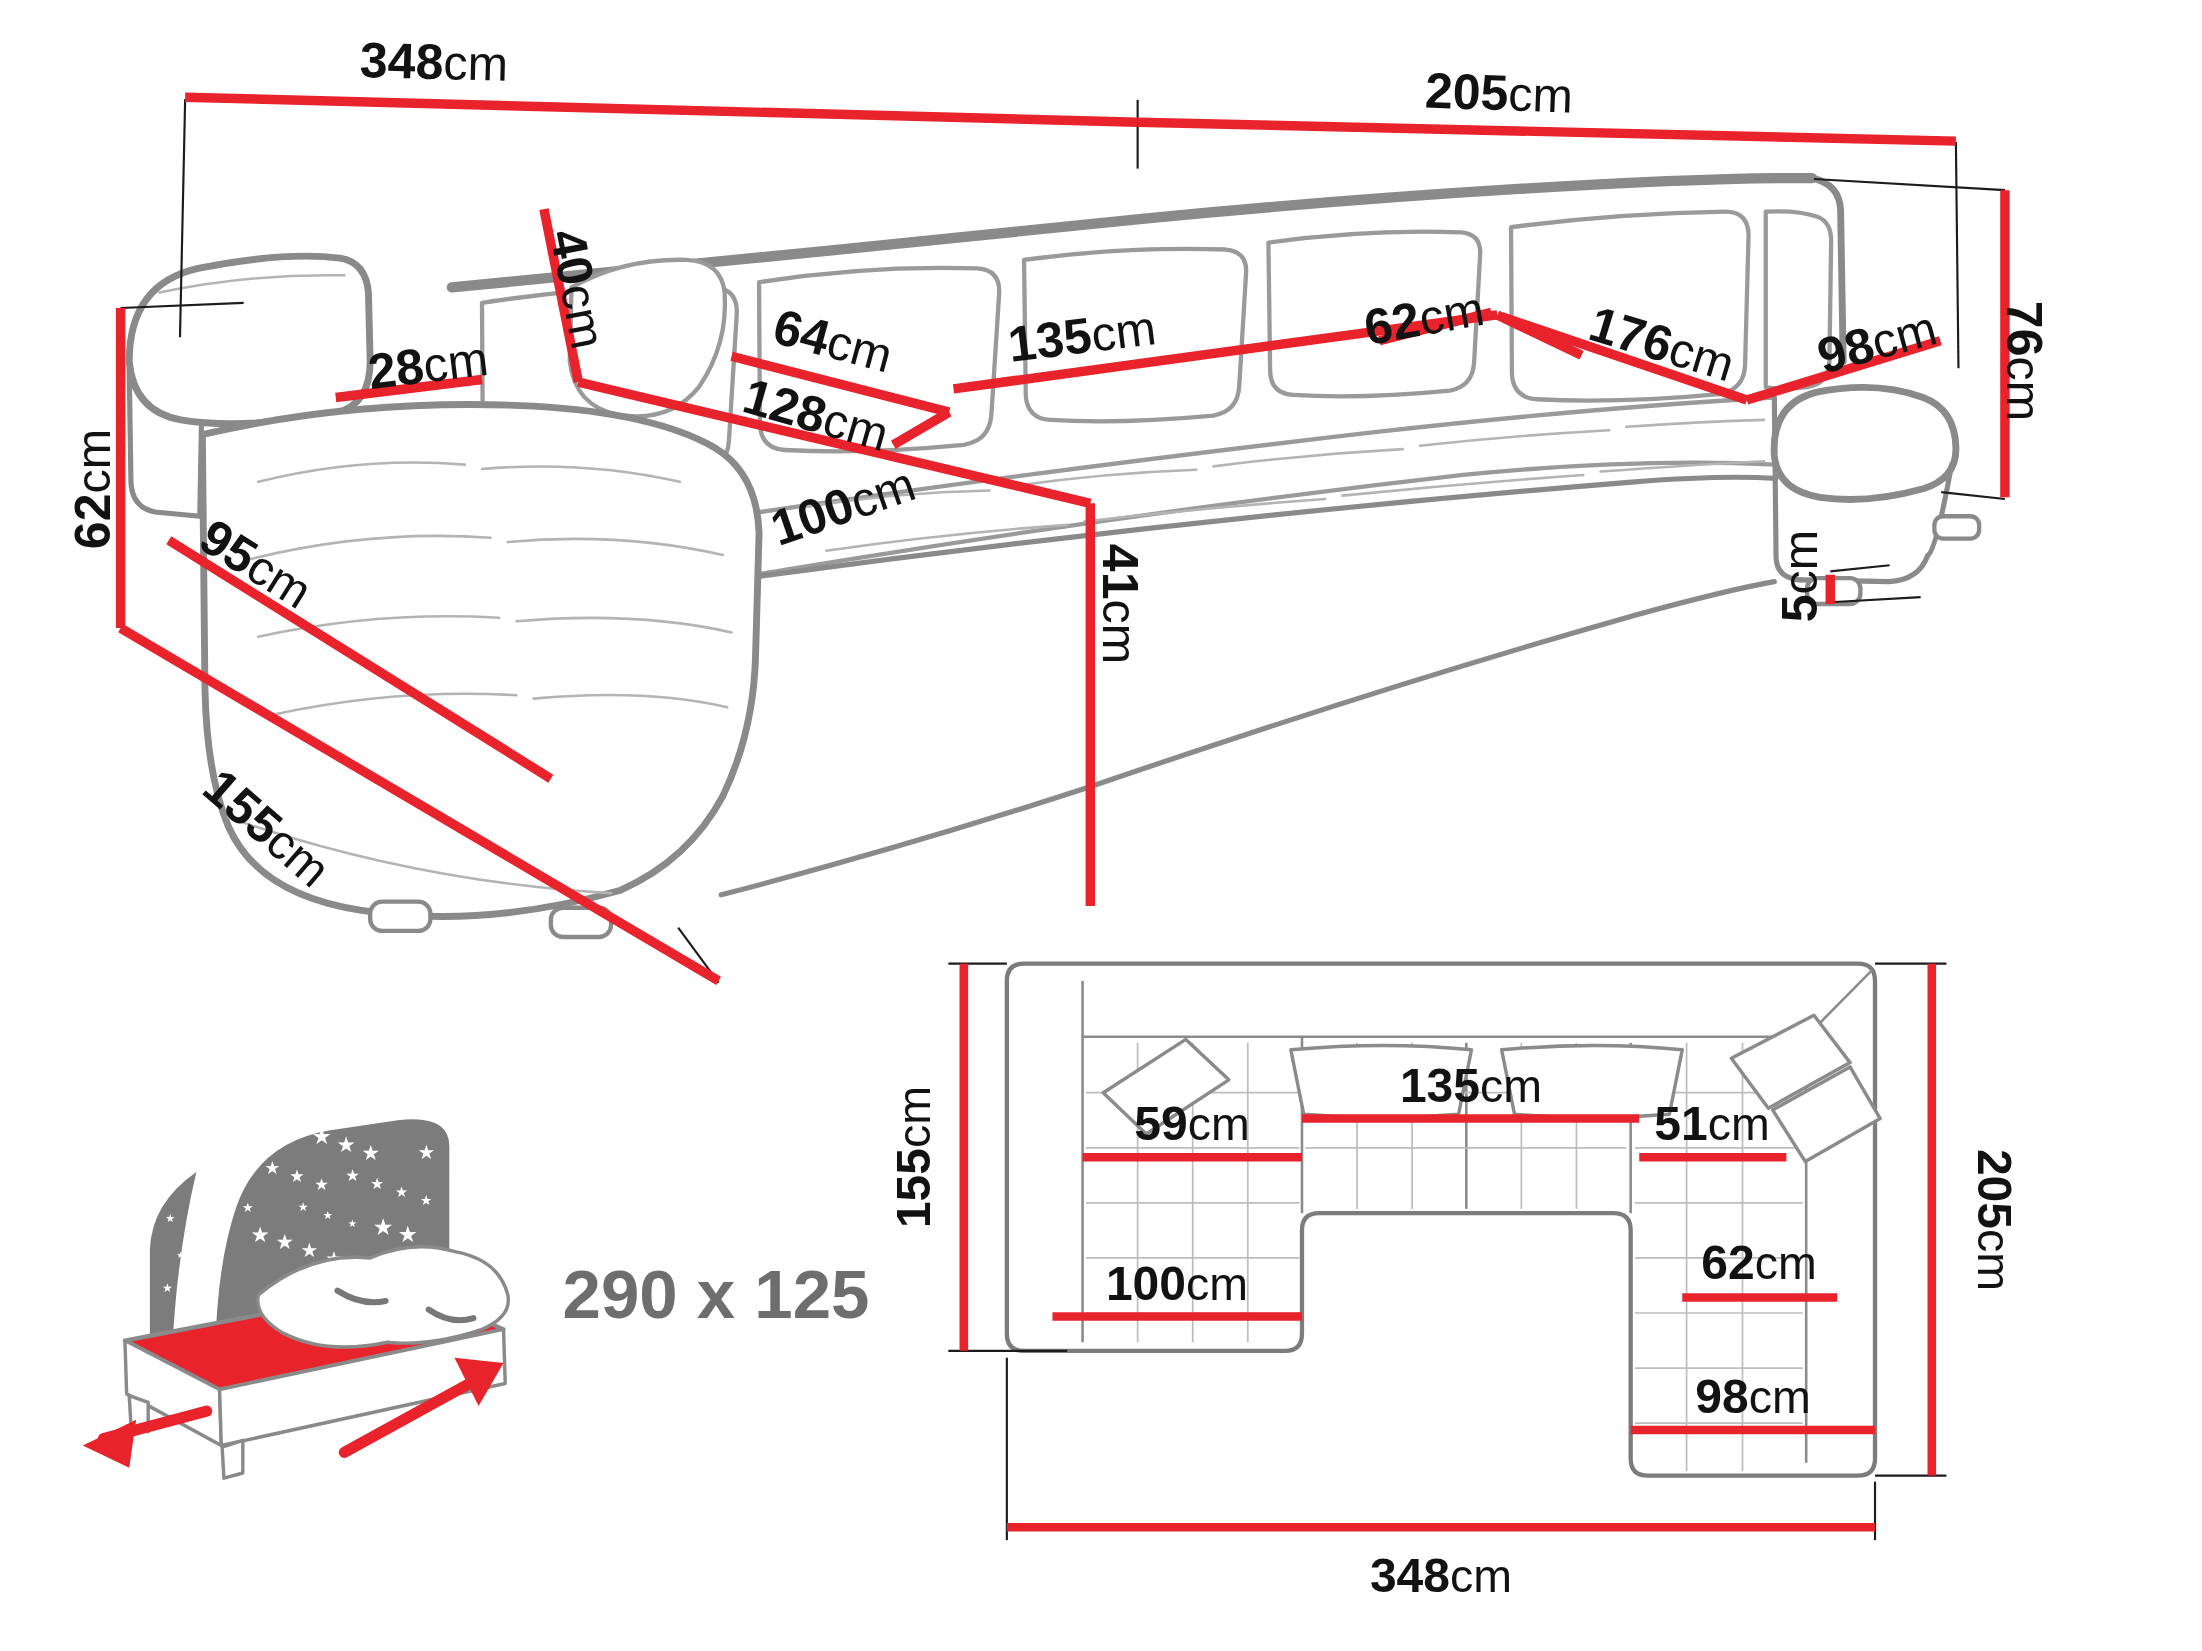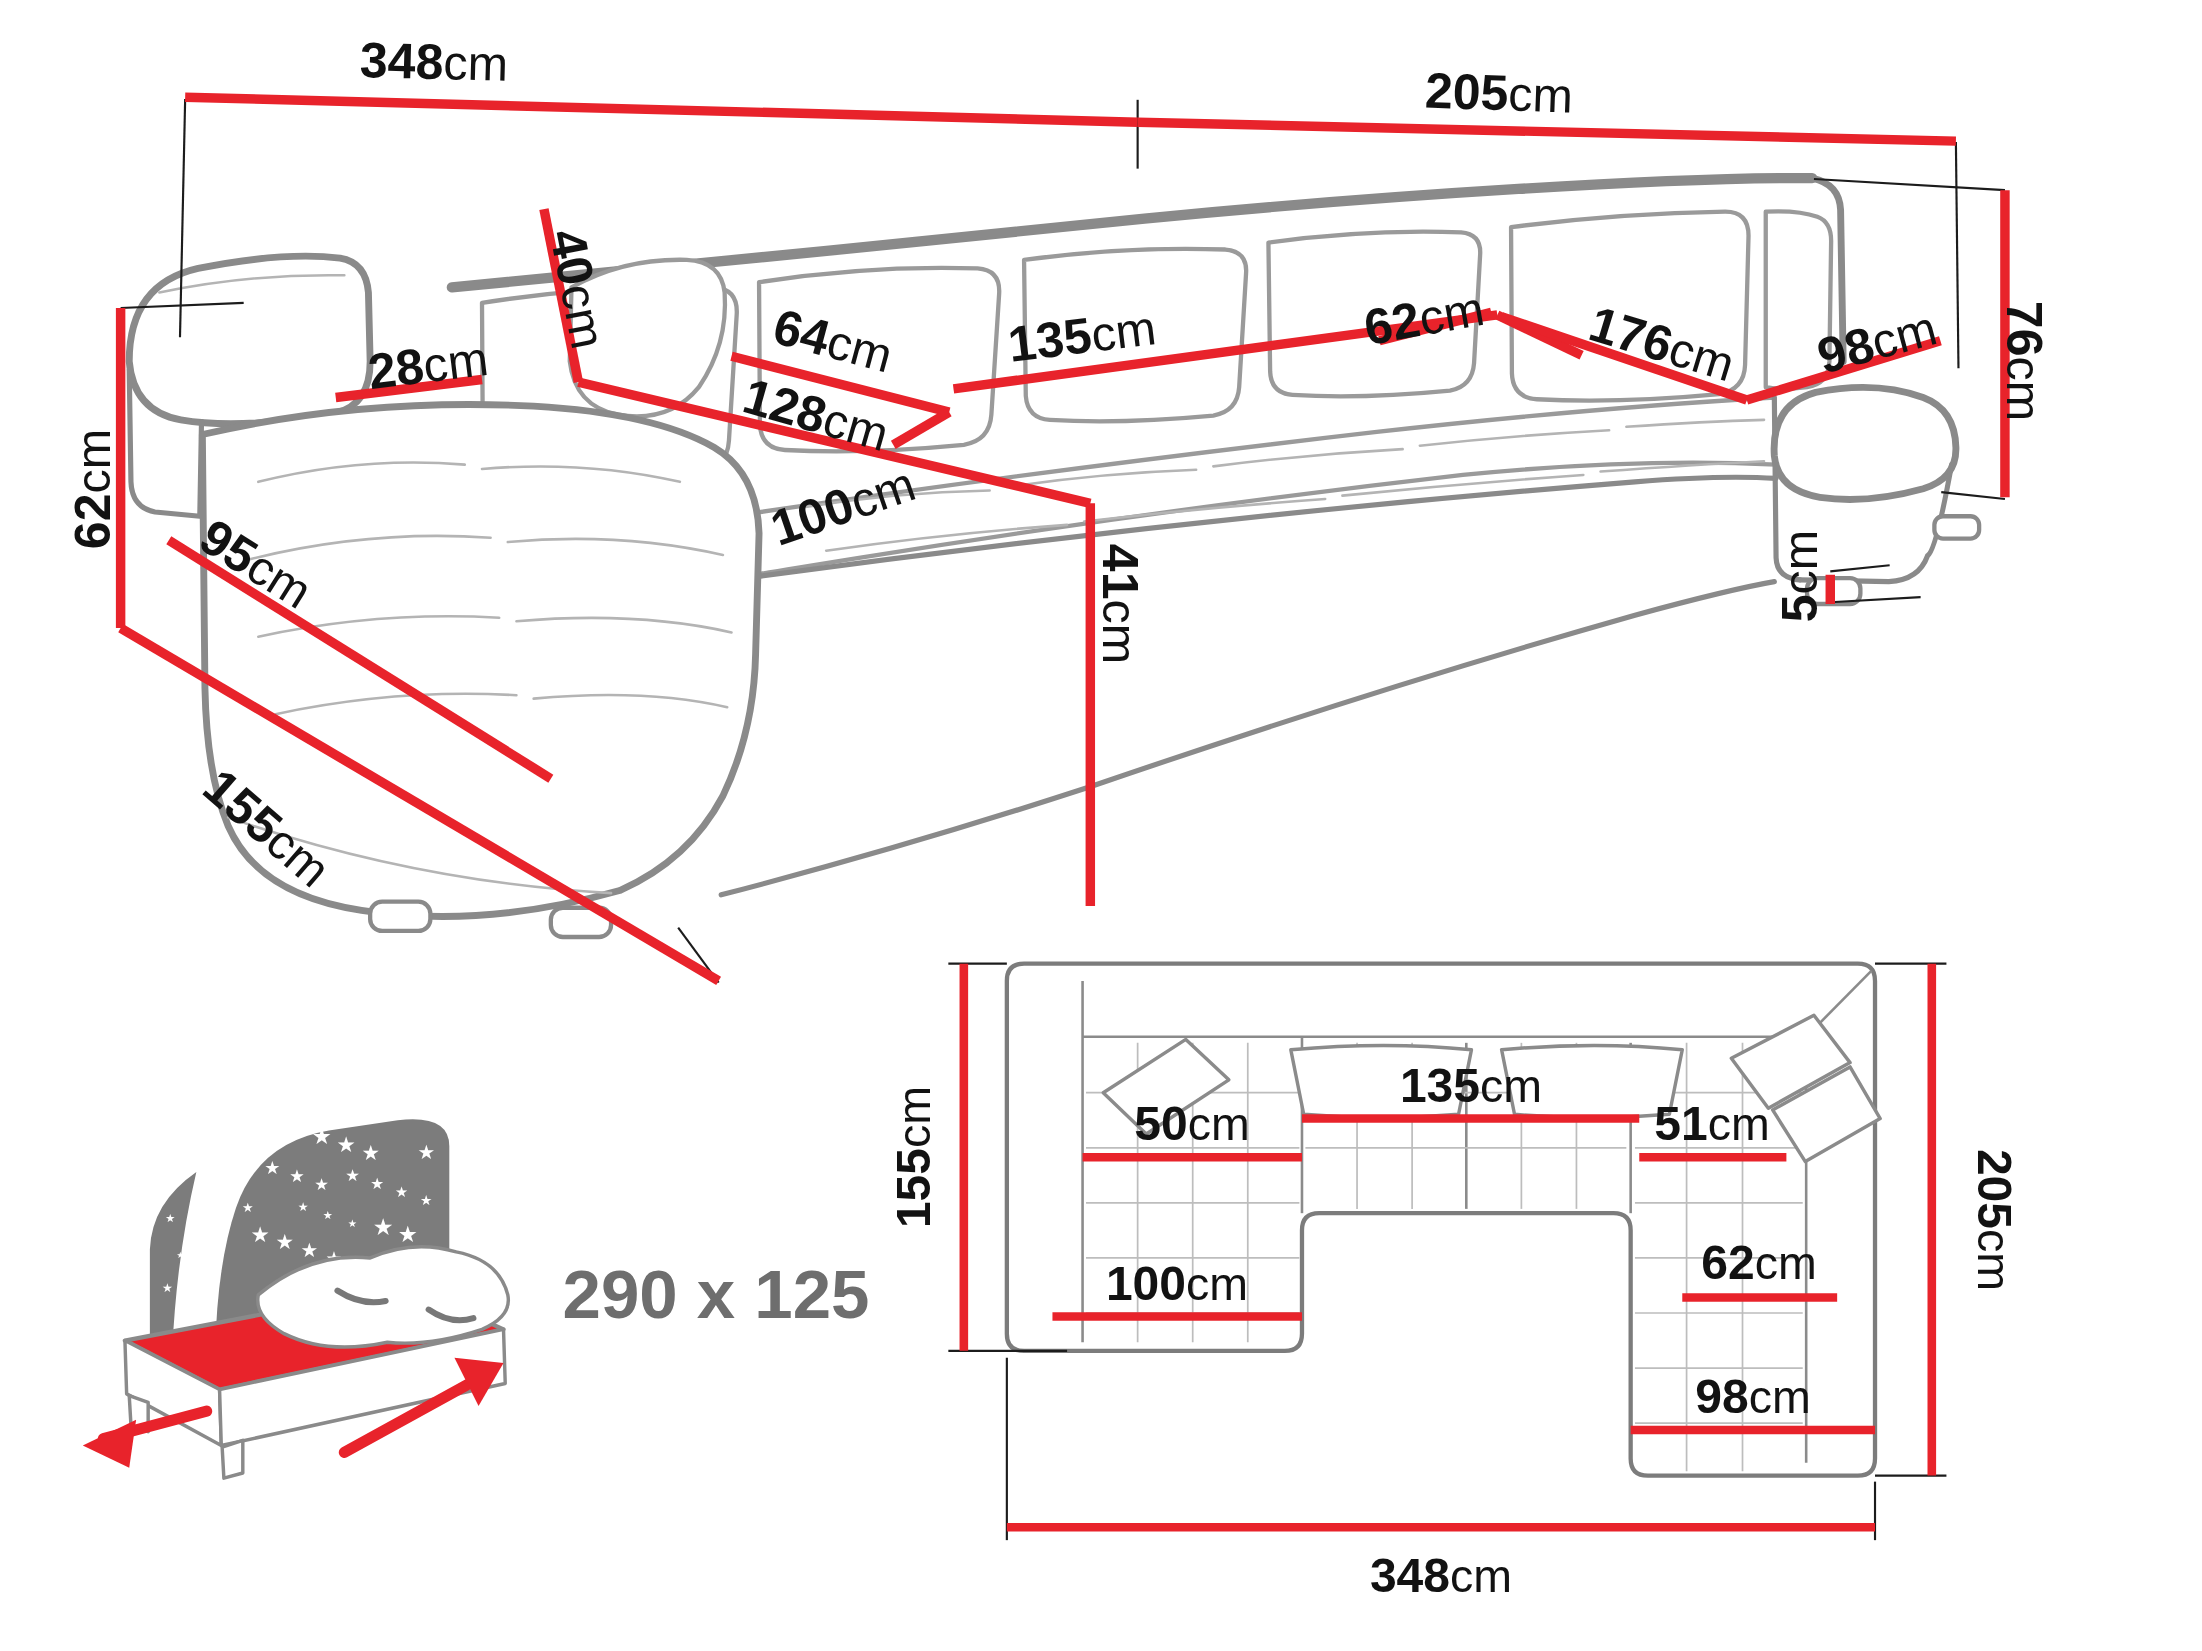--- a/index.html
+++ b/index.html
@@ -259,21 +259,21 @@
   <div class="dim" style="left:843px;top:506px;--r:-19deg"><span class="n">100</span><span class="u">cm</span></div>
   <div class="dim" style="left:1120px;top:604px;--r:90deg"><span class="n">41</span><span class="u">cm</span></div>
   <div class="dim" style="left:1662px;top:344px;--r:17deg"><span class="n">176</span><span class="u">cm</span></div>
   <div class="dim" style="left:1424px;top:318px;--r:-10deg"><span class="n">62</span><span class="u">cm</span></div>
   <div class="dim" style="left:1877px;top:342px;--r:-15deg"><span class="n">98</span><span class="u">cm</span></div>
   <div class="dim" style="left:1800px;top:576px;--r:-90deg"><span class="n">5</span><span class="u">cm</span></div>
 
   <div class="dim dimP" style="left:914px;top:1157px;--r:-90deg"><span class="n">155</span><span class="u">cm</span></div>
   <div class="dim dimP" style="left:1994px;top:1220px;--r:90deg"><span class="n">205</span><span class="u">cm</span></div>
   <div class="dim dimP" style="left:1441px;top:1576px"><span class="n">348</span><span class="u">cm</span></div>
-  <div class="dim dimP" style="left:1192px;top:1124px"><span class="n">50</span><span class="u">cm</span></div>
+  <div class="dim dimP" style="left:1192px;top:1124px"><span class="n">59</span><span class="u">cm</span></div>
   <div class="dim dimP" style="left:1471px;top:1086px"><span class="n">135</span><span class="u">cm</span></div>
   <div class="dim dimP" style="left:1712px;top:1124px"><span class="n">51</span><span class="u">cm</span></div>
   <div class="dim dimP" style="left:1759px;top:1263px"><span class="n">62</span><span class="u">cm</span></div>
   <div class="dim dimP" style="left:1177px;top:1284px"><span class="n">100</span><span class="u">cm</span></div>
   <div class="dim dimP" style="left:1753px;top:1397px"><span class="n">98</span><span class="u">cm</span></div>
 
   <div class="bedtxt" style="left:716px;top:1294px">290 x 125</div>
 
 </div>
 

